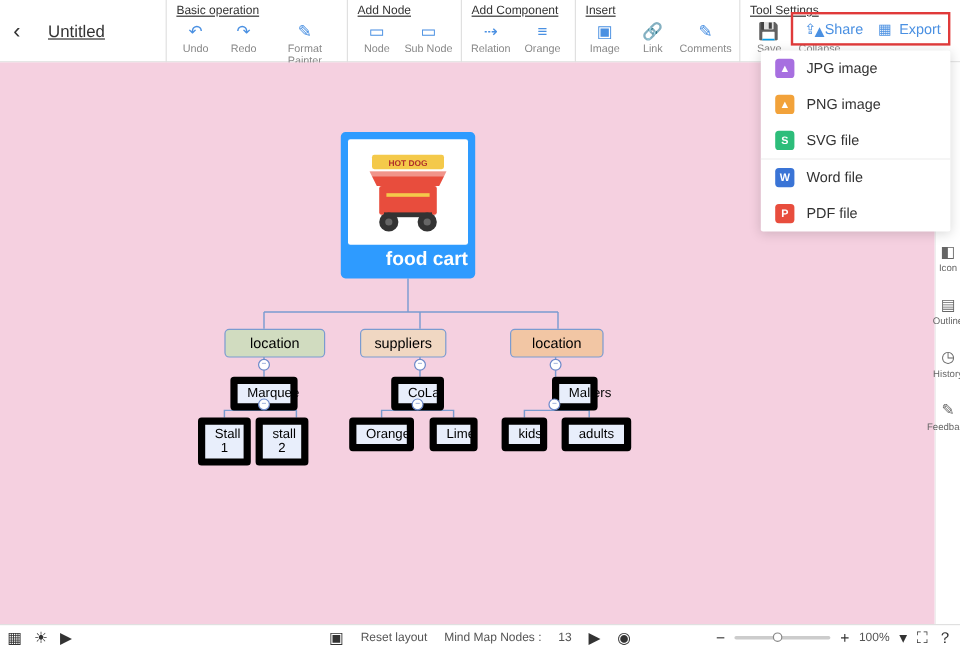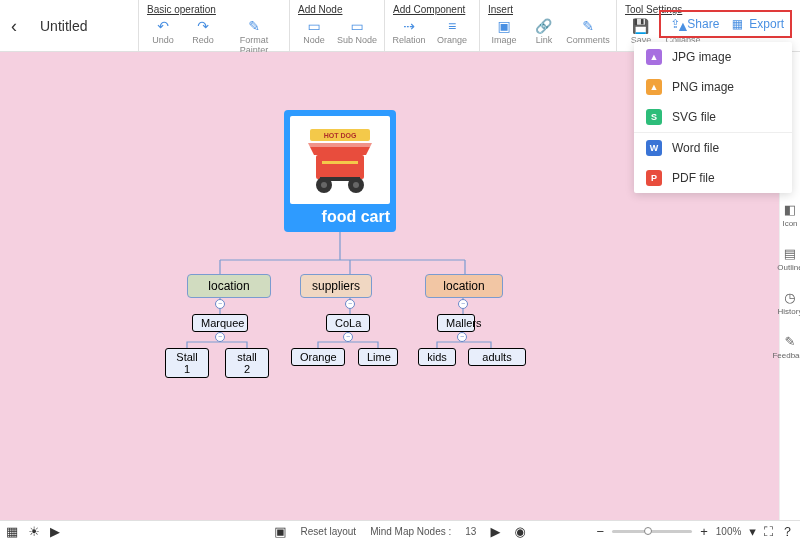--- a/index.html
+++ b/index.html
@@ -1,19 +1,19 @@
 <!DOCTYPE html>
 <html><head>
 <meta charset="utf-8">
 <style>
 * { box-sizing: border-box; margin: 0; padding: 0; font-family: Arial, sans-serif; }
 body { width: 800px; height: 542px; overflow: hidden; background: #fff; position: relative; }
 .topbar { height: 52px; border-bottom: 1px solid #e0e0e0; display: flex; align-items: flex-start; background: #fff; position: relative; }
 .back-btn { width: 28px; height: 52px; display: flex; align-items: center; justify-content: center; cursor: pointer; color: #333; font-size: 18px; }
-.doc-title { padding: 0 12px; line-height: 52px; font-size: 14px; color: #333; }
+.doc-title { padding: 0 12px; line-height: 52px; font-size: 14px; color: #333; text-decoration: underline; }
 .toolbar { display: flex; height: 52px; position: absolute; left: 138px; }
 .tool-group { border-left: 1px solid #e0e0e0; padding: 4px 6px 0 6px; }
 .tool-group-label { font-size: 10px; color: #333; margin-bottom: 2px; padding-left: 2px; text-decoration: underline; }
 .tool-btns { display: flex; gap: 4px; }
 .tool-btn { width: 36px; text-align: center; cursor: pointer; }
 .tool-btn .ico { height: 18px; display: flex; align-items: center; justify-content: center; color: #4a90e2; font-size: 14px; }
 .tool-btn .lbl { font-size: 9px; color: #888; }
 .share-export { position: absolute; right: 8px; top: 10px; display: flex; gap: 10px; border: 2px solid #e03a3a; padding: 4px 6px; }
 .se-btn { display: flex; align-items: center; gap: 4px; font-size: 12px; color: #4a90e2; cursor: pointer; }
 .se-ico { width: 16px; height: 16px; display: flex; align-items: center; justify-content: center; }
@@ -35,26 +35,26 @@
 .zoom-slider .knob { width: 8px; height: 8px; background: #fff; border: 1px solid #888; border-radius: 50%; position: absolute; top: -3px; left: 40%; }
 
 .mindmap { position: relative; width: 100%; height: 100%; }
 .root-node { position: absolute; left: 284px; top: 58px; width: 112px; background: #2e9bff; padding: 6px; border-radius: 4px; text-align: center; }
 .root-node .imgbox { background: #fff; padding: 4px; border-radius: 2px; height: 88px; display: flex; align-items: center; justify-content: center; }
 .root-node .title { color: #fff; font-weight: bold; font-size: 16px; margin-top: 4px; text-align: right; }
 .node { position: absolute; border-radius: 4px; font-size: 12px; padding: 4px 10px; text-align: center; border: 1px solid #7a9bd0; }
 .n-loc { left: 187px; top: 222px; width: 84px; background: #d1dcc0; }
 .n-sup { left: 300px; top: 222px; width: 72px; background: #f0d7c2; }
 .n-cus { left: 425px; top: 222px; width: 78px; background: #f2c6a4; }
-.subnode { border: 1px solid #000000; background: #e8eefb; font-size: 11px; padding: 2px 8px; border-radius: 3px; position: absolute; text-align: center; }
+.subnode { border: 6px solid #000000; background: #e8eefb; font-size: 11px; padding: 2px 8px; border-radius: 3px; position: absolute; text-align: center; }
 .sn-marq { left: 192px; top: 262px; width: 56px; }
 .sn-cola { left: 326px; top: 262px; width: 44px; }
-.sn-mall { left: 437px; top: 262px; width: 38px; }
+.sn-mall { left: 460px; top: 262px; width: 38px; }
 .sn-st1 { left: 165px; top: 296px; width: 44px; }
-.sn-st2 { left: 225px; top: 296px; width: 44px; }
+.sn-st2 { left: 213px; top: 296px; width: 44px; }
 .sn-or { left: 291px; top: 296px; width: 54px; }
 .sn-li { left: 358px; top: 296px; width: 40px; }
 .sn-ki { left: 418px; top: 296px; width: 38px; }
 .sn-ad { left: 468px; top: 296px; width: 58px; }
 .collapse-dot { position: absolute; width: 10px; height: 10px; border: 1px solid #6b88c9; background: #fff; border-radius: 50%; font-size: 7px; line-height: 8px; text-align: center; color: #6b88c9; }
 svg.connectors { position: absolute; top: 0; left: 0; width: 100%; height: 100%; pointer-events: none; }
 svg.connectors path { stroke: #7a9bd0; stroke-width: 1.2; fill: none; }
 </style>
 </head>
 <body>

